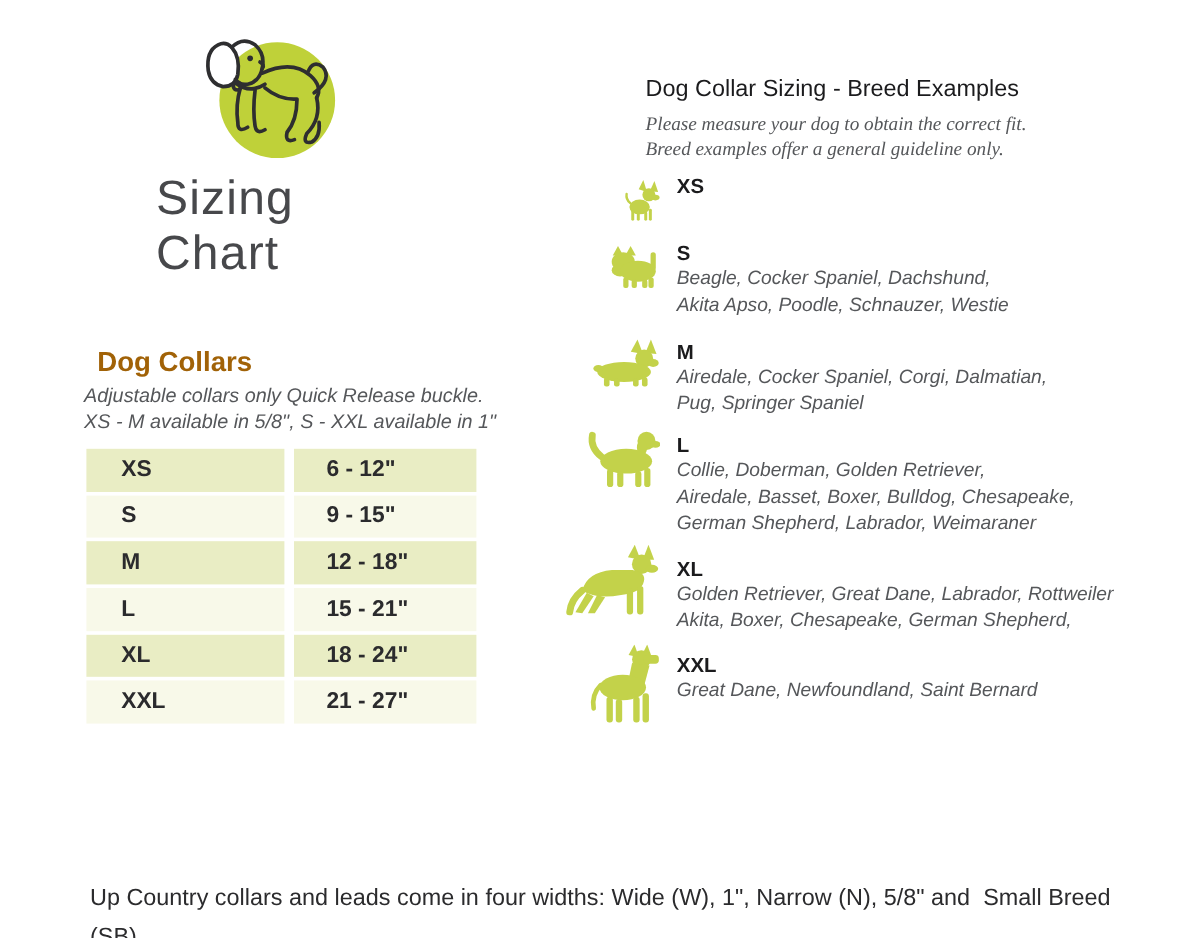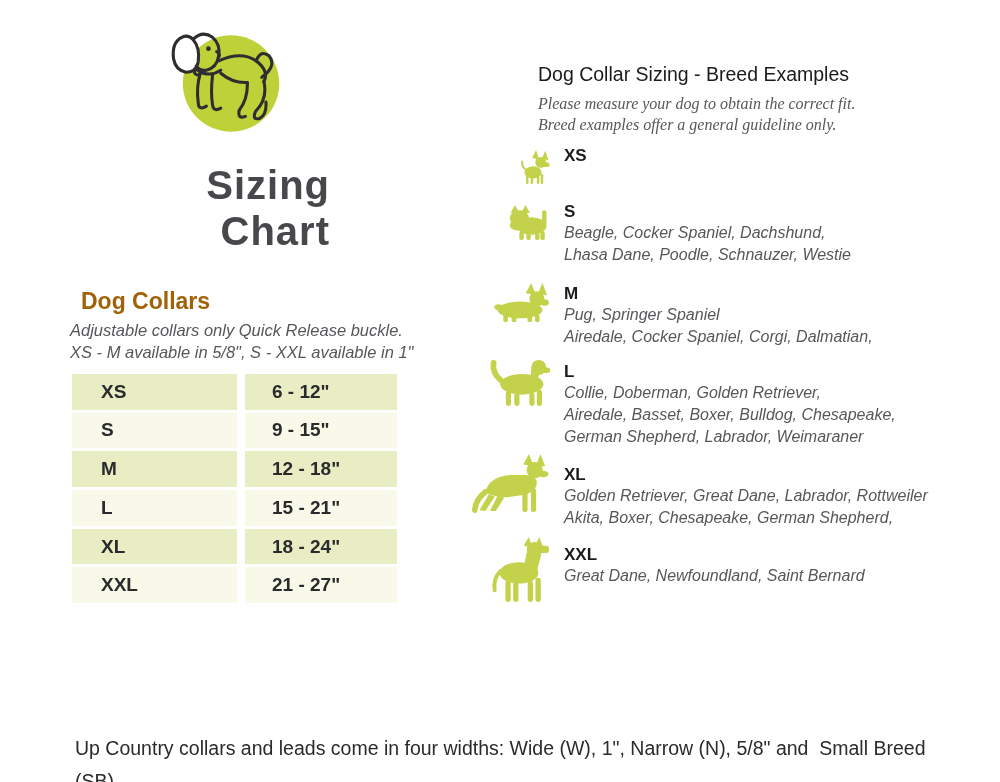--- a/index.html
+++ b/index.html
@@ -6,22 +6,22 @@
   html,body { background:#ffffff; }
   body {
     width:1000px; height:782px; position:relative; overflow:hidden;
     font-family:"Liberation Sans","DejaVu Sans",sans-serif; color:#1e1e20;
   }
   .abs { position:absolute; }
 
   
   #logo-art { left:150px; top:24px; width:160px; height:118px; }
   #logo-wordmark {
-    left:130px; top:142px; width:200px; text-align:right;
-    font-size:40px; line-height:46px; font-weight:700; letter-spacing:1px; color:#47484b;margin-top:20px;
+    left:130px; top:142px; width:200px; text-align:left;
+    font-size:40px; line-height:46px; font-weight:400; letter-spacing:1px; color:#47484b;
   }
 
   
   #collars-heading { left:59px; top:288px; font-size:23px; font-weight:bold; color:#a16207;margin-left:22px; }
   #collars-subtext { left:70px; top:320px; font-size:16.5px; font-style:italic; color:#55575a; line-height:21.5px; }
 
   #size-table { left:72px; top:374px; width:325px; }
   .trow { display:flex; height:35.5px; margin-bottom:3.2px; }
   .tcell { display:flex; align-items:center; font-weight:bold; font-size:19px; color:#2b2b2d; }
   .cell-size  { width:165px; padding-left:29px; margin-right:8px; }
@@ -150,21 +150,21 @@
         <rect x="39" y="7" width="5" height="17" rx="2.5"></rect>
         <rect x="13" y="31" width="5" height="10" rx="2"></rect>
           <rect x="21" y="33" width="5" height="8" rx="2"></rect>
         <rect x="31" y="33" width="5" height="8" rx="2"></rect>
           <rect x="37" y="31" width="5" height="10" rx="2"></rect>
       </svg>
     </div>
     <div class="item-text">
       <div class="item-size">S</div>
       <div class="breed-line auto-hide">Beagle, Cocker Spaniel, Dachshund,</div>
-      <div class="breed-line auto-hide">Lhasa Dane, Poodle, Schnauzer, Westie</div>
+      <div class="breed-line auto-hide">Akita Apso, Poodle, Schnauzer, Westie</div>
 
     </div>
   </div>
 
   <div class="breed-item mb-m">
     <div class="icon-cell">
       <svg class="ic-m" width="58" height="41" viewBox="0 0 62 44" fill="#c3d24a">
         <polygon points="42,1 47,14 36,12"></polygon>
           <polygon points="54,1 49,13 59,14"></polygon>
         <circle cx="48" cy="18" r="8"></circle>
@@ -172,22 +172,22 @@
         <ellipse cx="30" cy="30" rx="24" ry="9"></ellipse>
           <ellipse cx="7" cy="27" rx="4.5" ry="3.2"></ellipse>
         <rect x="12" y="35" width="5" height="8" rx="2"></rect>
           <rect x="21" y="36" width="5" height="7" rx="2"></rect>
         <rect x="38" y="36" width="5" height="7" rx="2"></rect>
           <rect x="46" y="35" width="5" height="8" rx="2"></rect>
       </svg>
     </div>
     <div class="item-text">
       <div class="item-size">M</div>
+      <div class="breed-line auto-hide">Airedale, Cocker Spaniel, Corgi, Dalmatian,</div>
       <div class="breed-line auto-hide">Pug, Springer Spaniel</div>
-      <div class="breed-line auto-hide">Airedale, Cocker Spaniel, Corgi, Dalmatian,</div>
 
     </div>
   </div>
 
   <div class="breed-item mb-l">
     <div class="icon-cell">
       <svg class="ic-l" width="62" height="51" viewBox="0 0 66 54" fill="#c3d24a">
         <circle cx="54" cy="12" r="8"></circle>
           <ellipse cx="62" cy="15" rx="4.5" ry="3"></ellipse>
         <ellipse cx="50" cy="18" rx="4.5" ry="7"></ellipse>

